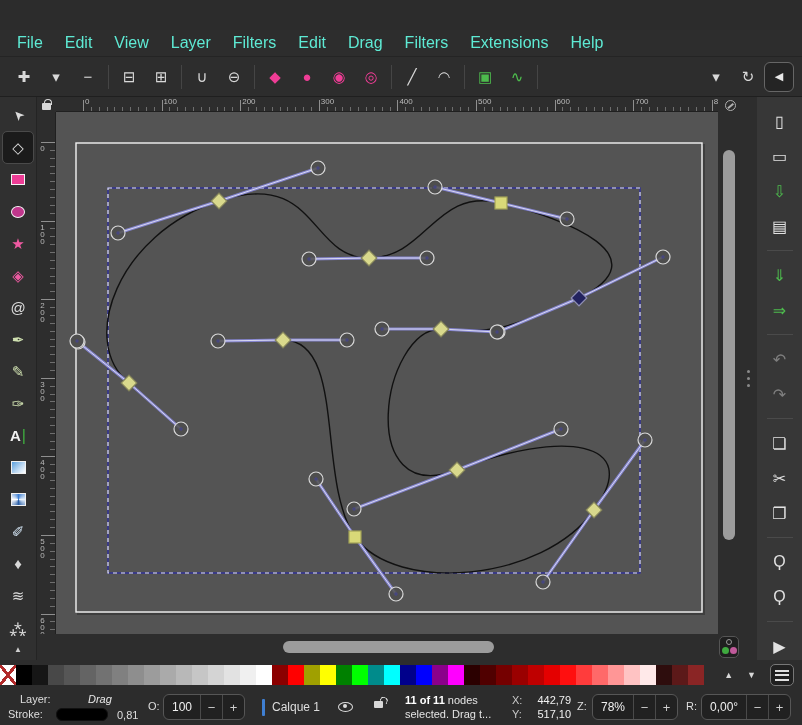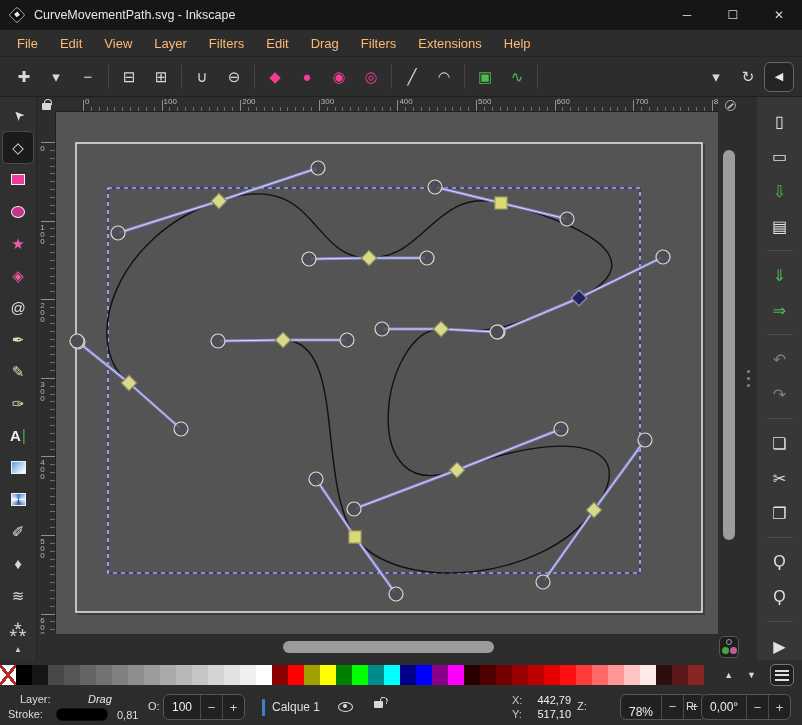--- a/index.html
+++ b/index.html
@@ -14,21 +14,21 @@
     border:1.5px solid #b8b8b8; transform:rotate(45deg) scale(.85); border-radius:2px; position:relative; }
   #app-logo:after { content:""; position:absolute; left:3px; top:3px; width:5px; height:5px;
     background:#e8e8e8; transform:rotate(10deg); }
   .winbtns { margin-left:auto; display:flex; height:30px; }
   .winbtn { width:46px; height:30px; display:flex; align-items:center; justify-content:center;
     color:#dcdcdc; font-size:12px; }
 
   
   #menubar { position:absolute; left:0; top:30px; width:802px; height:27px; background:#2d2d2d;
     display:flex; align-items:center; padding-left:6px; border-bottom:1px solid #242424; }
-  .menu-item { color:#fdba74; font-size:13px; padding:4px 11px; }
+  .menu-item { color:#5eead4; font-size:16px; padding:4px 11px; }
 
   
   #toolcontrols { position:absolute; left:0; top:57px; width:802px; height:40px; background:#2d2d2d;
     display:flex; align-items:center; padding-left:8px; border-bottom:1px solid #1f1f1f; }
   .tc-item { width:32px; height:30px; display:flex; align-items:center; justify-content:center;
     color:#d8d8d8; font-size:15px; border-radius:4px; }
   .tc-sep { width:1px; height:24px; background:#454545; margin:0 4px; }
   .tc-spacer { flex:1; }
   .tc-collapse { width:30px; height:30px; border:1px solid #666; border-radius:6px; margin-right:8px;
     display:flex; align-items:center; justify-content:center; color:#e8e8e8; font-size:11px; background:#242424;}
@@ -137,29 +137,20 @@
   .msg { line-height:14px; color:#e4e4e4; }
   .coord { line-height:14px; }
   .coord .lab { color:#c8c8c8; display:inline-block; width:14px; }
   .coord .num { display:inline-block; width:42px; text-align:right; color:#f0f0f0; }
 </style>
 </head>
 <body>
 
 <div id="window">
 
-  <div id="titlebar">
-    <span id="app-logo"></span>
-    <span>CurveMovementPath.svg - Inkscape</span>
-    <span class="winbtns">
-      <span class="winbtn">─</span>
-      <span class="winbtn">☐</span>
-      <span class="winbtn close">✕</span>
-    </span>
-  </div>
 
   <div id="menubar">
       <span class="menu-item">File</span>
       <span class="menu-item">Edit</span>
       <span class="menu-item">View</span>
       <span class="menu-item">Layer</span>
       <span class="menu-item">Filters</span>
       <span class="menu-item">Edit</span>
       <span class="menu-item">Drag</span>
       <span class="menu-item">Filters</span>
@@ -500,30 +491,34 @@
 
     <span class="sb-abs layer-bar" style="left:262px; top:9px;"></span>
     <span class="sb-abs" style="left:272px; top:10px; font-size:12px;">Calque 1</span>
     <span class="sb-abs" style="left:338px; top:12px;">
         <span class="eye" style="display:block;"></span>
       </span>
     <span class="sb-abs" style="left:374px; top:7px;">
         <span class="lock open" style="display:block; margin:4px 0 0;"></span>
       </span>
 
+    <span class="sb-abs msg" style="left:405px; top:3px; width:100px;">
+      <span><b>11 of 11</b><span> nodes</span></span><br>
+      <span>selected. Drag t...</span>
+    </span>
 
     <span class="sb-abs coord" style="left:512px; top:3px;">
       <span class="lab">X:</span>
       <span class="num">442,79</span><br>
       <span class="lab">Y:</span>
       <span class="num">517,10</span>
     </span>
 
     <span class="sb-abs" style="left:577px; top:10px;">Z:</span>
-    <span class="sb-abs spin" style="left:620px; top:4px;align-items:flex-end;">
+    <span class="sb-abs spin" style="left:592px; top:4px;">
       <span class="val">78%</span>
       <span class="bt">−</span>
       <span class="bt">+</span>
     </span>
 
     <span class="sb-abs" style="left:686px; top:10px;">R:</span>
     <span class="sb-abs spin" style="left:701px; top:4px;">
       <span class="val">0,00°</span>
       <span class="bt">−</span>
       <span class="bt">+</span>

